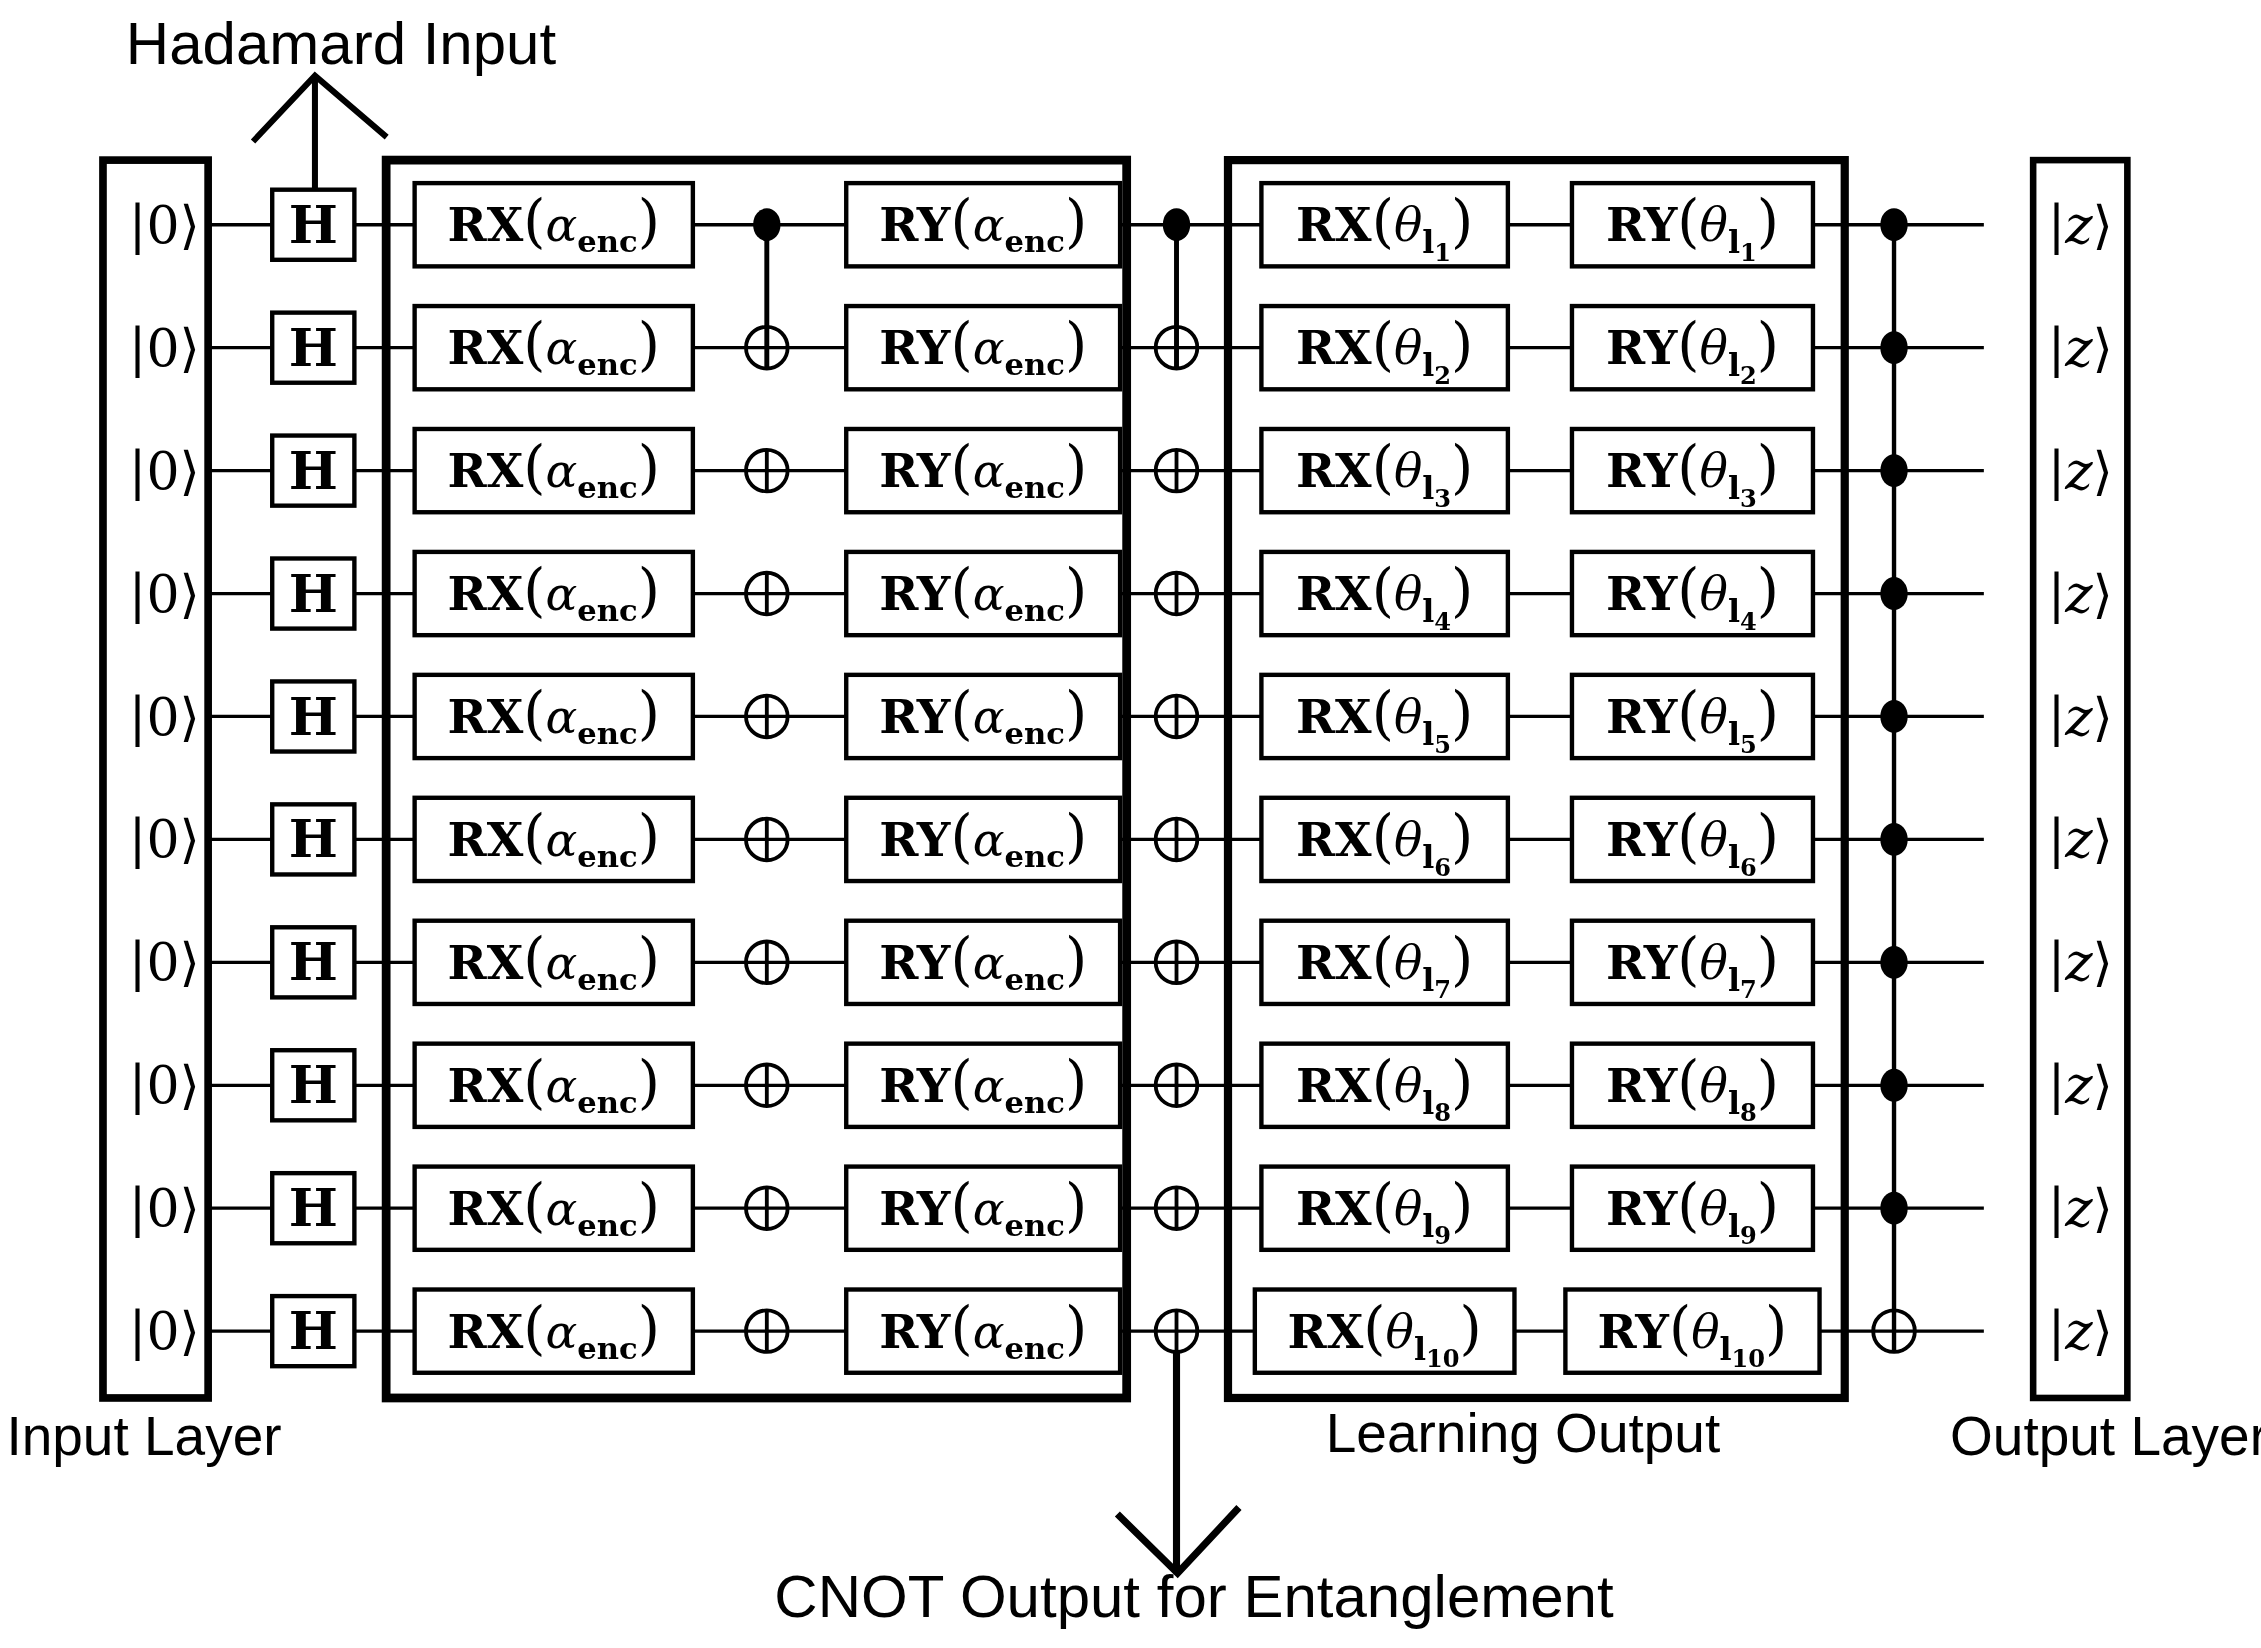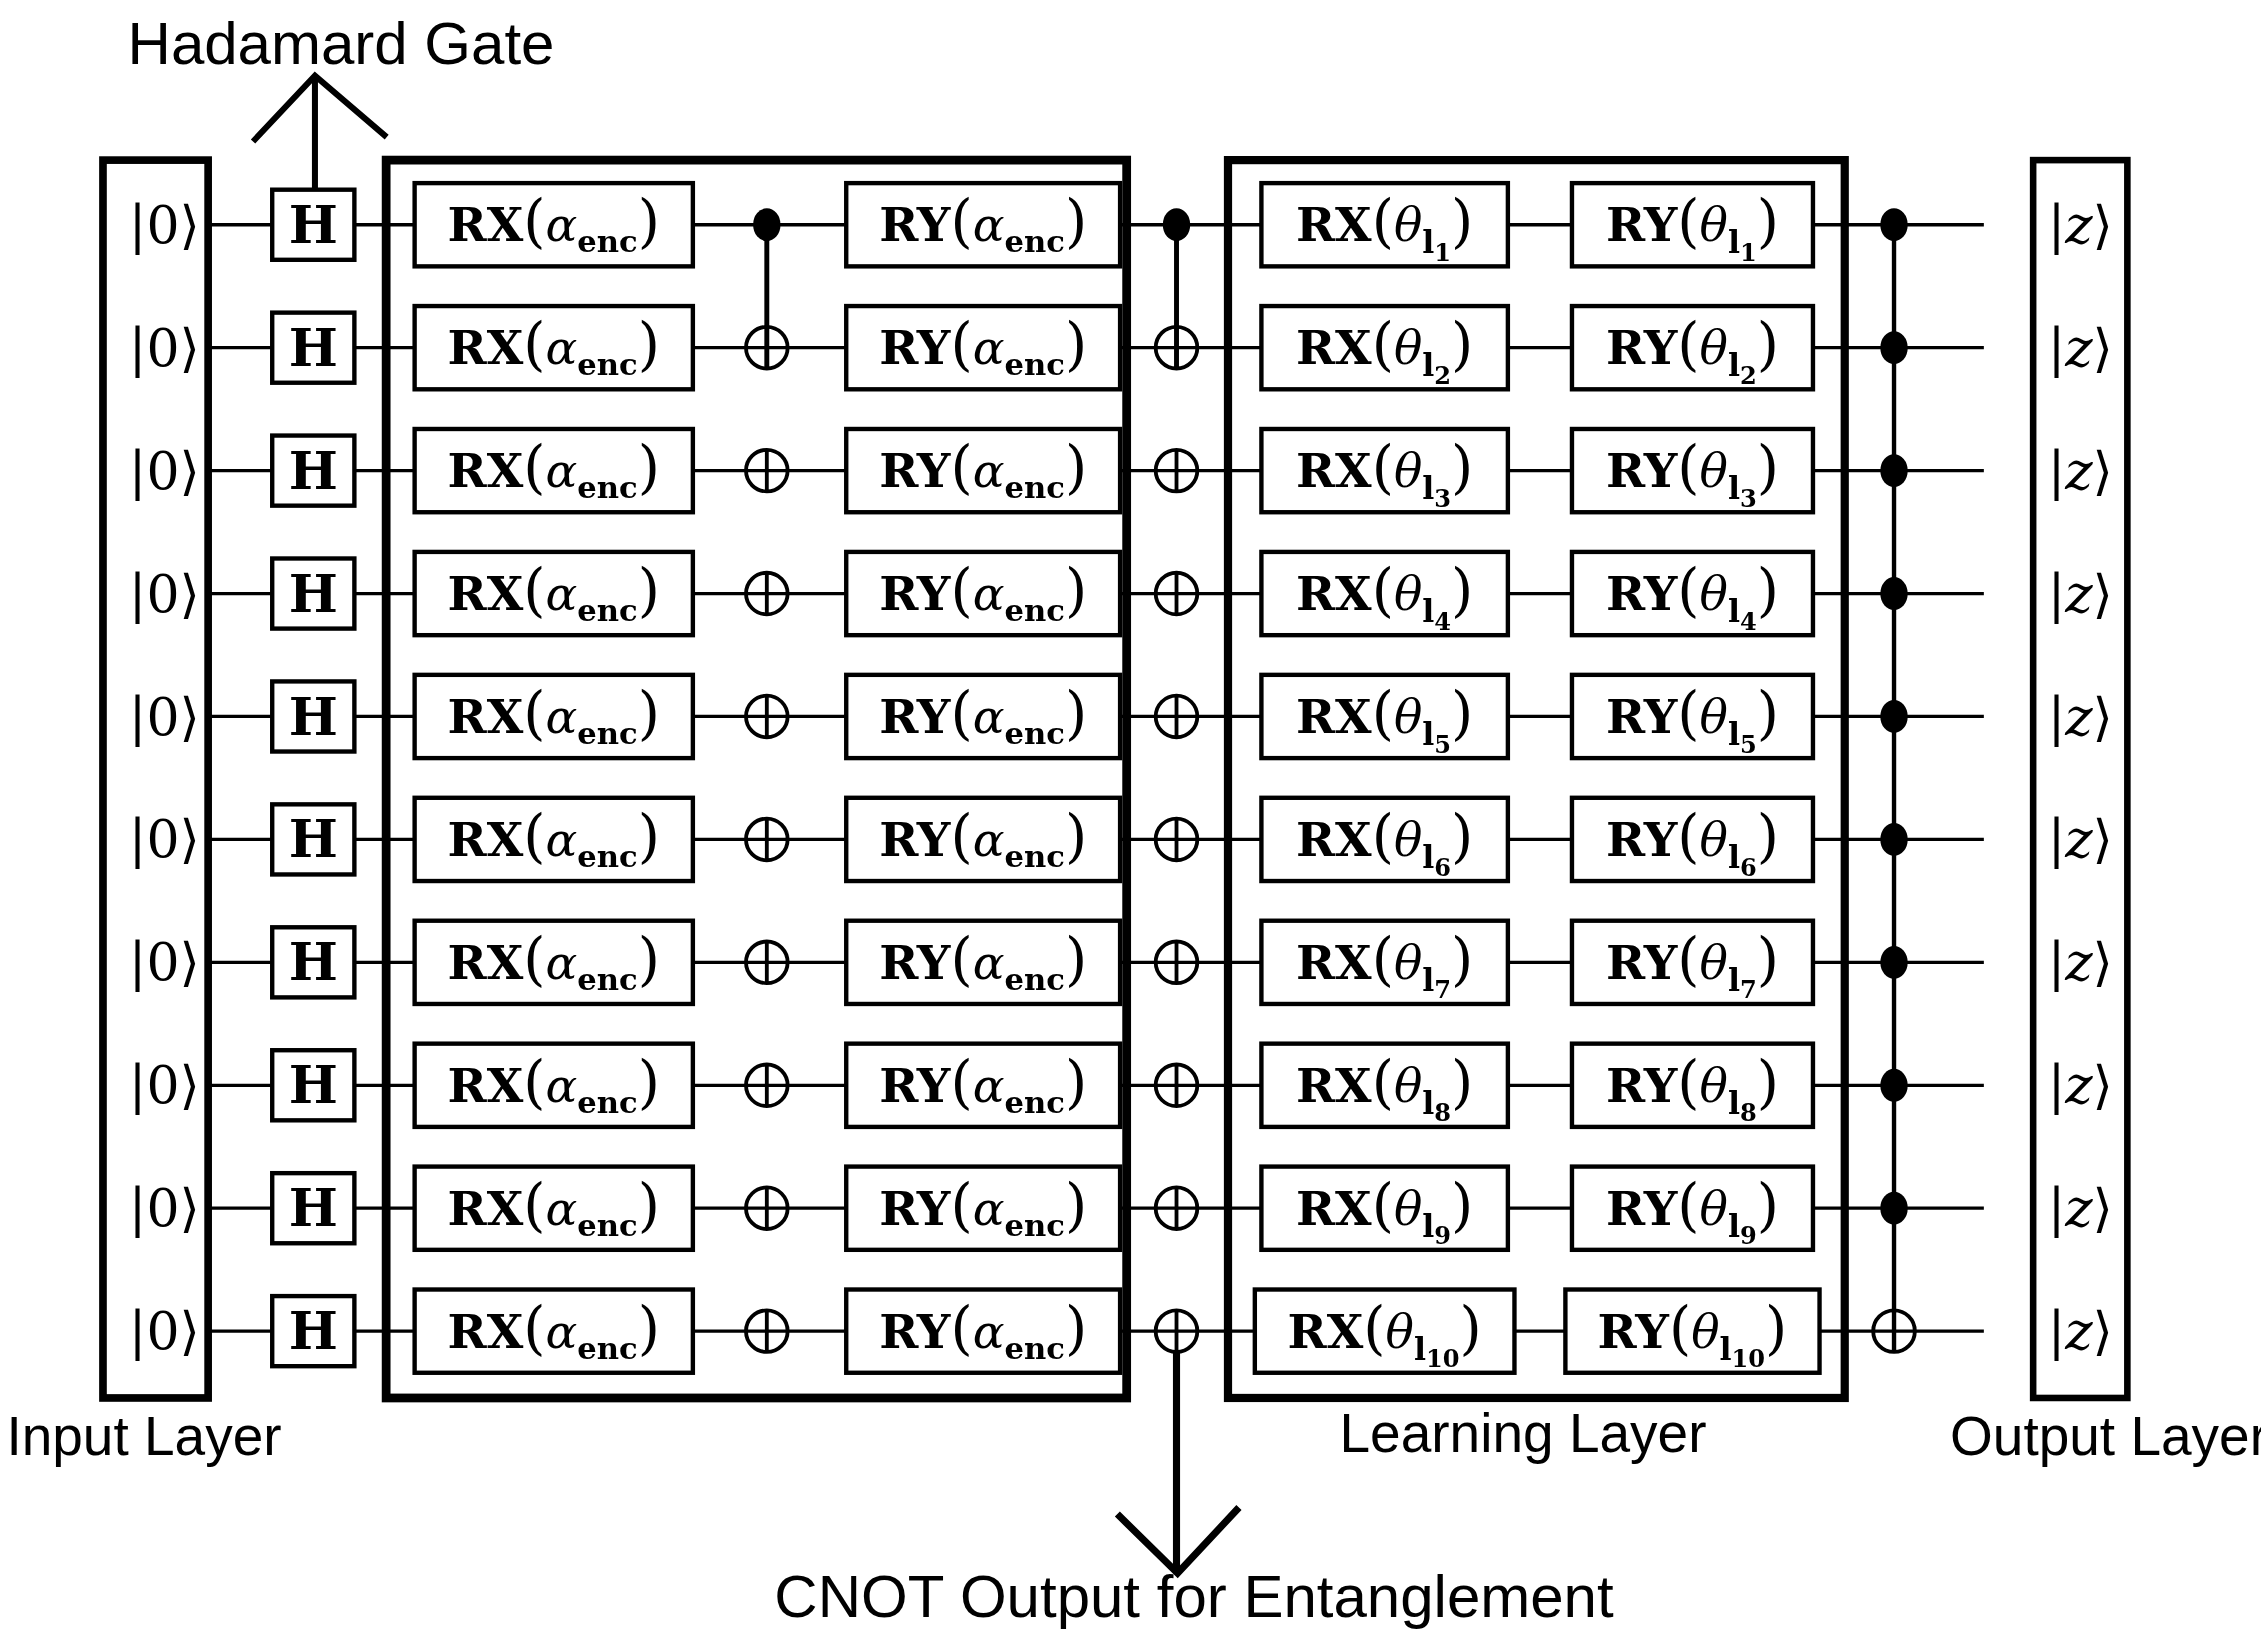--- a/index.html
+++ b/index.html
@@ -199,24 +199,24 @@
       <ellipse cx="3458" cy="1756.664" rx="25" ry="30" fill="#000000"></ellipse>
       <ellipse cx="3458" cy="1981.108" rx="25" ry="30" fill="#000000"></ellipse>
       <ellipse cx="3458" cy="2205.5519999999997" rx="25" ry="30" fill="#000000"></ellipse>
       <circle cx="3458" cy="2429.996" r="38" fill="none" stroke="#000000" stroke-width="7"></circle>
       <line x1="575" y1="138" x2="575" y2="346" stroke="#000000" stroke-width="11"></line>
       <polyline points="462,258 575,138 706,250" fill="none" stroke="#000000" stroke-width="11"></polyline>
       <line x1="2148" y1="2467.996" x2="2148" y2="2872" stroke="#000000" stroke-width="13"></line>
       <polyline points="2040,2764 2150,2872 2262,2752" fill="none" stroke="#000000" stroke-width="13"></polyline>
     </svg>
 
-  <div class="pointer-label" style="left:341px;top:7.7px;">Hadamard Gate</div>
+  <div class="pointer-label" style="left:341px;top:7.7px;">Hadamard Input</div>
 
   <div class="layer-label" style="left:144px;top:1403px;">Input Layer</div>
 
 
-  <div class="layer-label" style="left:1523px;top:1400px;">Learning Layer</div>
+  <div class="layer-label" style="left:1523px;top:1400px;">Learning Output</div>
 
   <div class="layer-label" style="left:2109px;top:1403px;">Output Layer</div>
 
   <div class="pointer-label" style="left:1194px;top:1561px;">CNOT Output for Entanglement</div>
 </div>
 
 
 </body></html>

